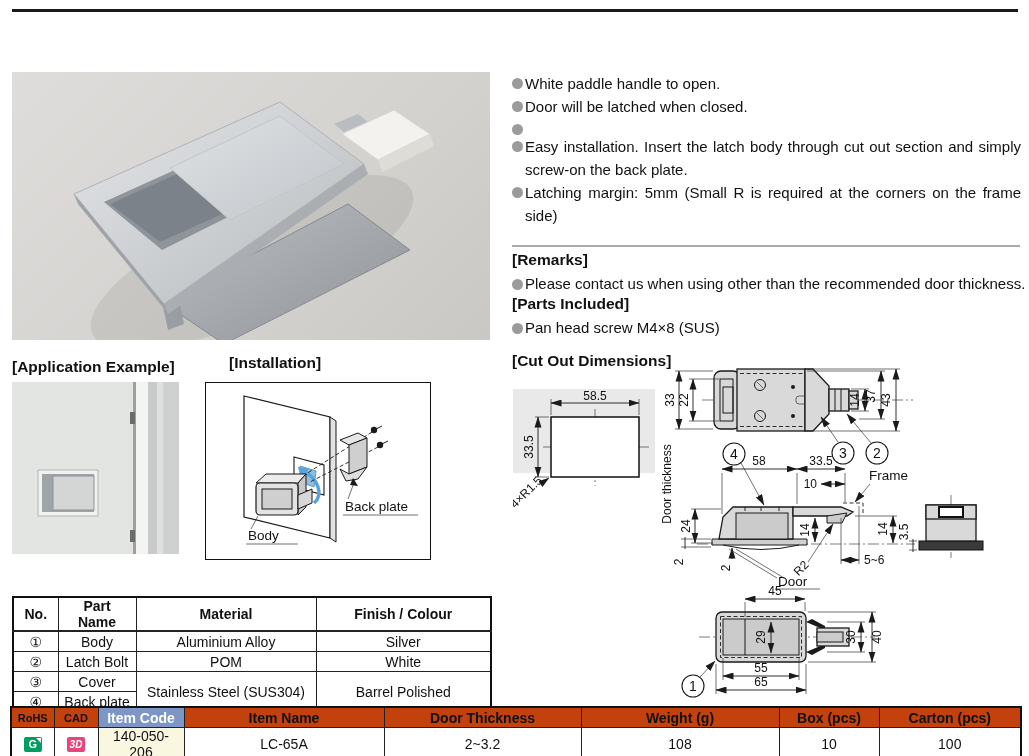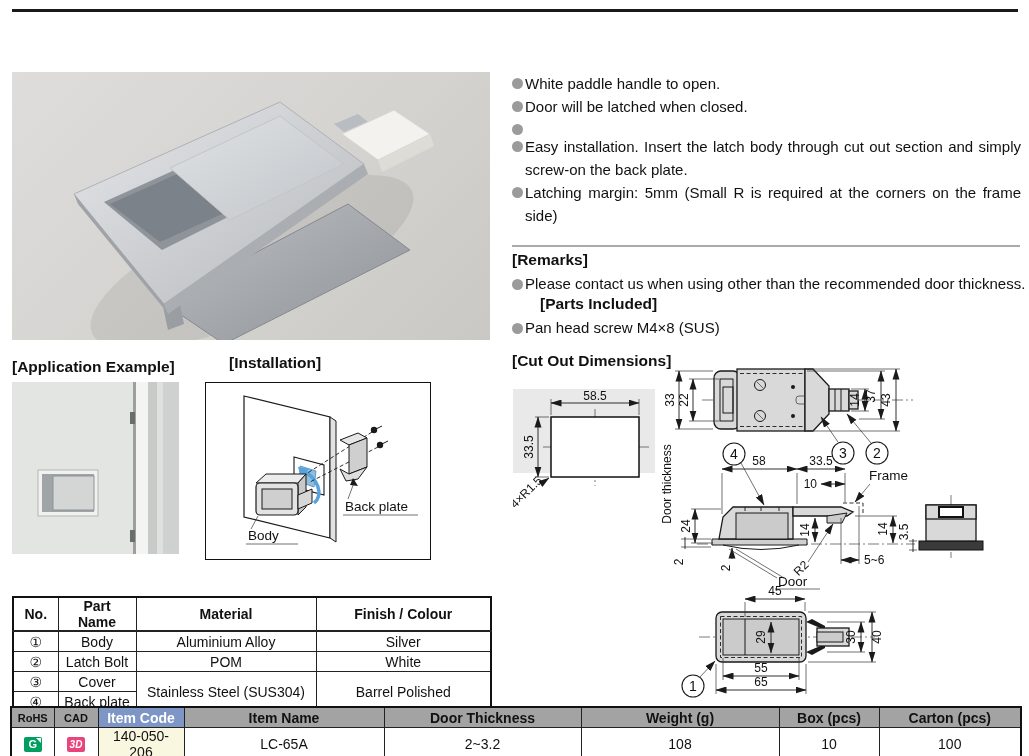--- a/index.html
+++ b/index.html
@@ -41,21 +41,21 @@
   .dk{fill:#1a1a1a;stroke:none;}
   .callout{fill:#fff;stroke:#1a1a1a;stroke-width:1.1;}
 
   
   table{border-collapse:collapse;table-layout:fixed;font-family:"Liberation Sans",sans-serif;}
   .ptable{position:absolute;left:12px;top:596px;width:478px;font-size:14px;border:2px solid #111;}
   .ptable th,.ptable td{border:1px solid #222;text-align:center;padding:0 4px;height:19px;}
   .ptable th{height:21px;border-bottom-width:2px;}
   .stable{position:absolute;left:10px;top:706px;width:1010px;font-size:14px;border:2px solid #111;}
   .stable th,.stable td{border:1px solid #222;text-align:center;padding:0 4px;}
-  .stable th{height:19px;background:#a3a3a3;}
+  .stable th{height:19px;background:#c2410c;}
   .stable td{height:17px;}
   .stable th.small{font-size:11px;}
   .hdr-code{background:#7d96c5 !important;color:#fff;}
   .cell-code{background:#faf7e0;}
   .badge{display:inline-block;width:18px;height:15px;border-radius:2px;color:#fff;
          font-weight:bold;line-height:15px;text-align:center;position:relative;vertical-align:middle;}
   .badge-g{background:#009e60;font-size:11px;}
   .badge-g::after{content:"";position:absolute;right:1px;top:1px;border-left:5px solid transparent;border-top:5px solid #fff;}
   .badge-3d{background:#e8457c;font-size:10px;font-style:italic;}
 </style>
@@ -129,21 +129,21 @@
         <span>Latching margin: 5mm (Small R is required at the corners on the frame side)</span>
       </li>
   </ul>
 
   <div class="hr2"></div>
   <div class="sec-h" style="left:512px;top:251px;">[Remarks]</div>
   <div class="note" style="left:512px;top:273px;">
     <span class="dot"></span>
       <span>Please contact us when using other than the recommended door thickness.</span>
   </div>
-  <div class="sec-h" style="left:540px;top:295px;">[Parts Included]</div>
+  <div class="sec-h" style="left:512px;top:295px;">[Parts Included]</div>
   <div class="note" style="left:512px;top:317px;">
     <span class="dot"></span>
       <span>Pan head screw M4×8 (SUS)</span>
   </div>
 
   <div class="sec-h" style="left:12px;top:358px;">[Application Example]</div>
   <div class="sec-h" style="left:205px;top:354px;margin-left:24px;">[Installation]</div>
   <div class="sec-h" style="left:512px;top:352px;">[Cut Out Dimensions]</div>
 
   <div class="appphoto">

